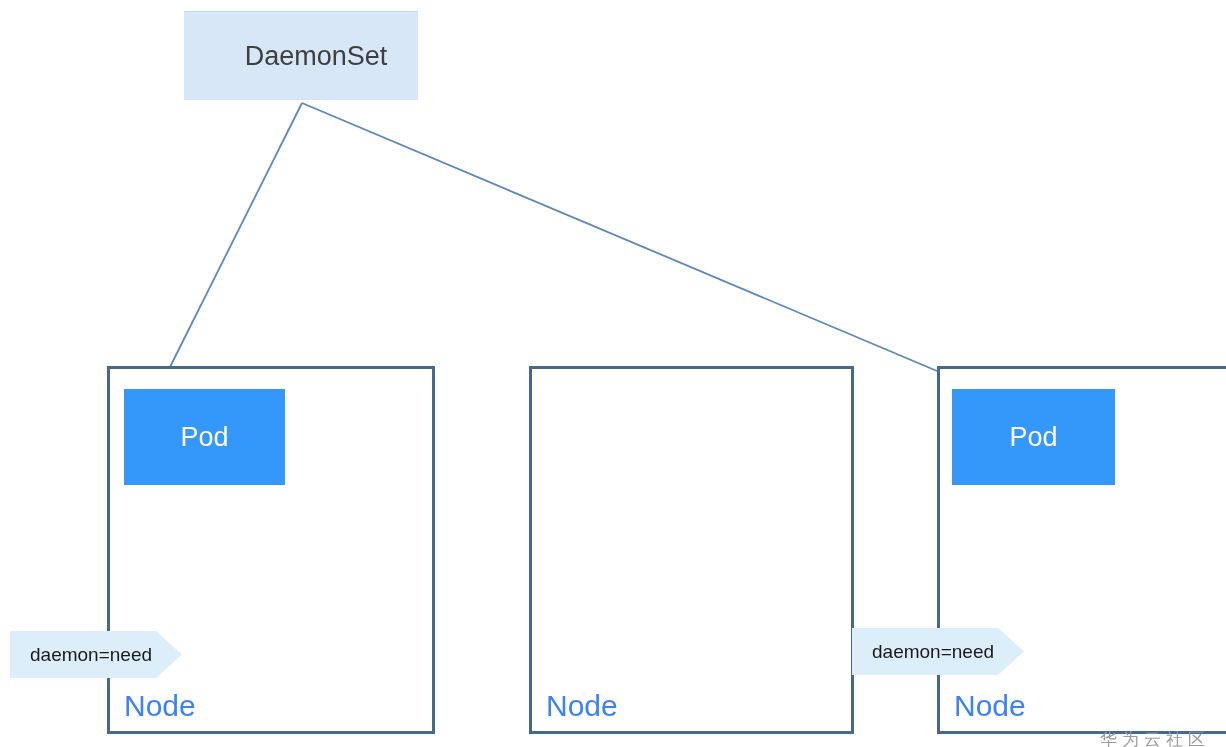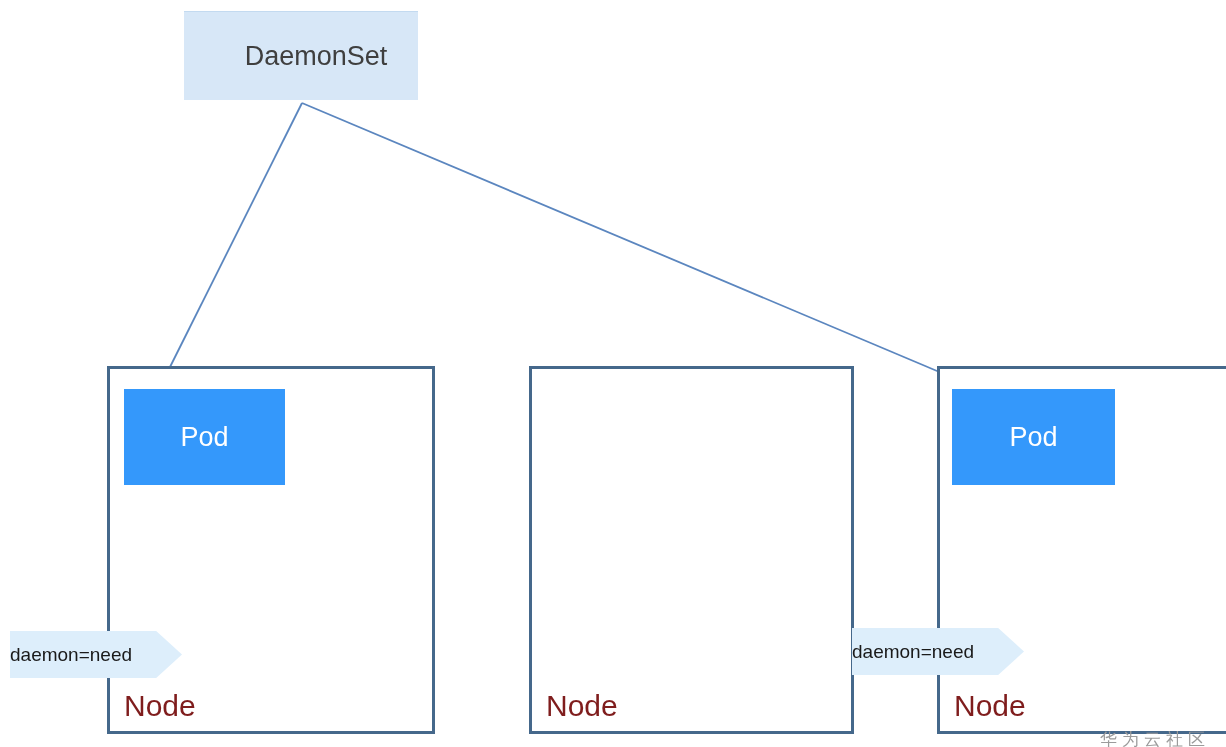--- a/index.html
+++ b/index.html
@@ -59,31 +59,31 @@
     color: #ffffff;
   }
   .node-1 .pod { left: 14px; width: 161px; }
   .node-3 .pod { left: 12px; width: 163px; }
 
   .node-label {
     position: absolute;
     left: 14px;
     bottom: 8px;
     font-size: 30px;
-    color: #7f1d1d;
+    color: #3b82f6;
   }
 
   .tag {
     position: absolute;
     width: 172px; height: 47px;
     background: #ddeefb;
     clip-path: polygon(0 0, 85% 0, 100% 50%, 85% 100%, 0 100%);
     display: flex;
     align-items: center;
-    padding-left: 0;
+    padding-left: 20px;
     font-size: 19px;
     color: #1a1a1a;
     white-space: nowrap;
   }
   .tag-1 { left: 10px;  top: 631px; }
   .tag-2 { left: 852px; top: 628px; }
 
   .watermark {
     position: absolute;
     left: 1100px; top: 728px;

